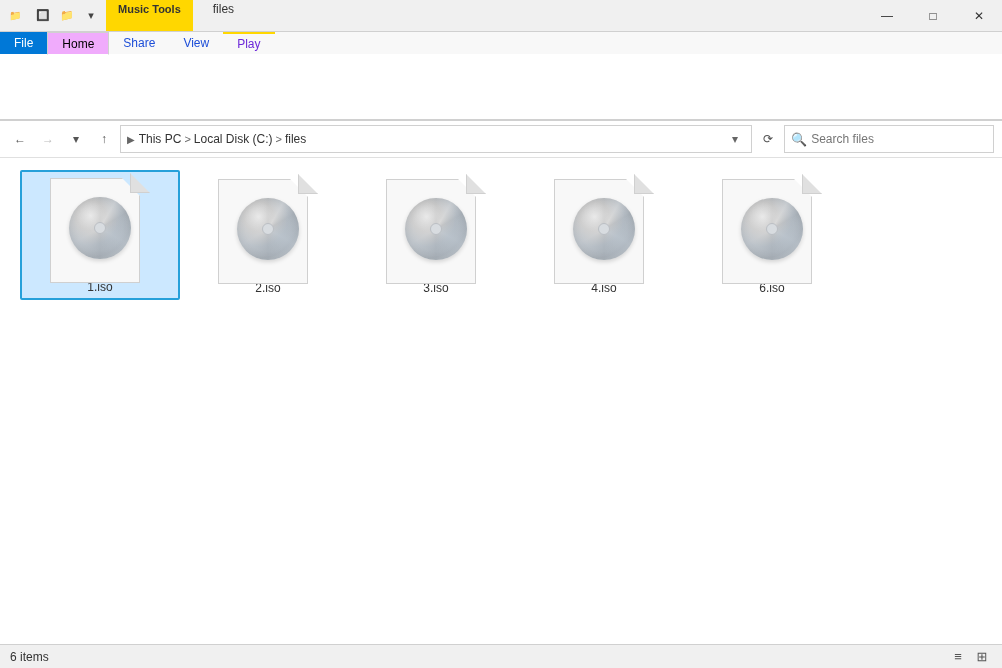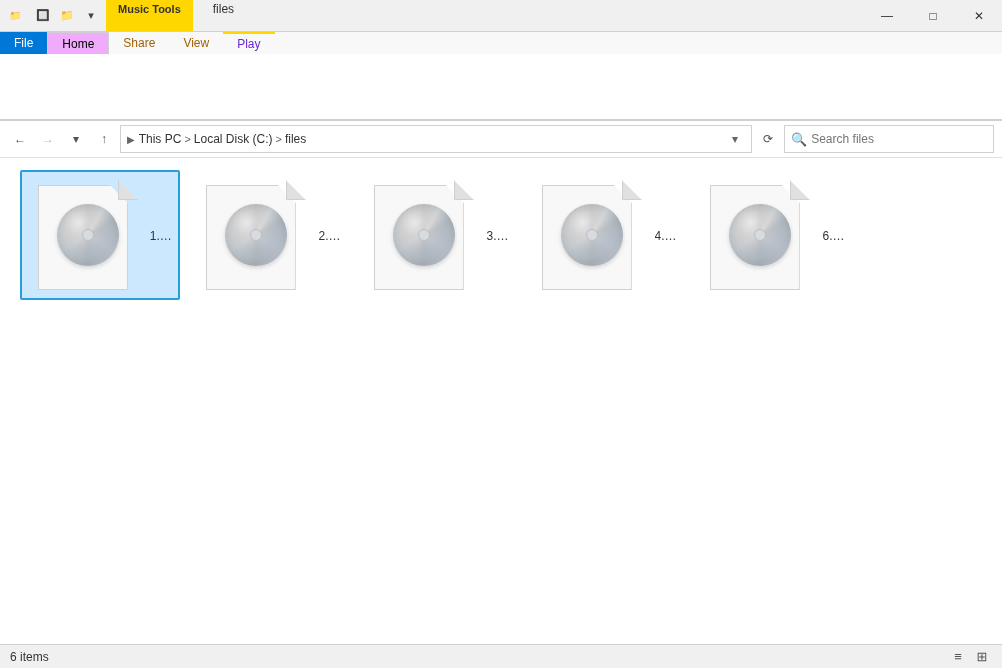--- a/index.html
+++ b/index.html
@@ -17,41 +17,41 @@
     .qat-btn { width: 22px; height: 22px; display: flex; align-items: center; justify-content: center; font-size: 11px; color: #444; cursor: pointer; border-radius: 2px; }
     .ribbon-tabs-top { display: flex; align-items: flex-end; flex: 1; height: 100%; }
     .ribbon-tab-title { padding: 22px 12px; font-size: 12px; cursor: pointer; background: #f0f0f0; color: #333; height: 100%; display: flex; align-items: center; }
     .ribbon-tab-title.active-contextual { background: #ffd700; color: #333; font-size: 11px; font-weight: 600; }
     .titlebar-right { display: flex; align-items: center; margin-left: auto; }
     .win-btn { width: 46px; height: 32px; display: flex; align-items: center; justify-content: center; font-size: 12px; cursor: pointer; color: #333; }
 
     
     .ribbon { background: #f8f8f8; border-bottom: 1px solid #d0d0d0; flex-shrink: 0; }
     .ribbon-tabs { display: flex; height: 22px; }
-    .ribbon-tab { padding: 2px 14px; font-size: 12px; cursor: pointer; color: #a16207; display: flex; align-items: center; border-right: none; }
+    .ribbon-tab { padding: 2px 14px; font-size: 12px; cursor: pointer; color: #1d4ed8; display: flex; align-items: center; border-right: none; }
     .ribbon-tab.active { background: #f0abfc; border: 1px solid #d0d0d0; border-bottom: 1px solid #fff; margin-bottom: -1px; color: #000; }
     .ribbon-tab.file-tab { background: #0078d7; color: #fff; padding: 2px 14px; }
     .ribbon-content { background: #fff; border-bottom: 1px solid #d0d0d0; height: 66px; display: flex; align-items: center; padding: 0 8px; }
 
     
     .addressbar { display: flex; align-items: center; padding: 4px 8px; gap: 4px; border-bottom: 1px solid #e0e0e0; flex-shrink: 0; background: #fff; }
     .nav-btn { width: 24px; height: 24px; display: flex; align-items: center; justify-content: center; color: #555; cursor: pointer; border-radius: 2px; font-size: 12px; }
     .nav-btn.disabled { color: #bbb; cursor: default; }
     .address-path { display: flex; align-items: center; flex: 1; border: 1px solid #d0d0d0; height: 28px; background: #fff; padding: 0 6px; cursor: pointer; }
     .path-segment { color: #333; font-size: 12px; }
     .path-sep { color: #666; margin: 0 3px; font-size: 11px; }
     .address-dropdown { width: 20px; display: flex; align-items: center; justify-content: center; color: #666; }
     .refresh-btn { width: 24px; height: 24px; display: flex; align-items: center; justify-content: center; color: #555; cursor: pointer; border-radius: 2px; font-size: 12px; border: 1px solid transparent; }
     .search-box { width: 210px; height: 28px; border: 1px solid #d0d0d0; display: flex; align-items: center; padding: 0 6px; gap: 4px; background: #fff; cursor: text; }
     .search-input { border: none; outline: none; flex: 1; font-size: 12px; color: #1d4ed8; background: transparent; }
 
     
     .file-area { flex: 1; overflow: auto; padding: 8px 16px; background: #fff; display: flex; flex-wrap: wrap; align-content: flex-start; gap: 0; }
 
-    .file-item { width: 160px; height: 130px; display: flex; align-items: center; justify-content: flex-end; padding: 4px 4px 4px 4px; cursor: pointer; border: 1px solid transparent; margin: 4px; border-radius: 2px; }
+    .file-item { width: 160px; height: 130px; display: flex; flex-direction: column; align-items: center; justify-content: flex-end; padding: 4px 4px 4px 4px; cursor: pointer; border: 1px solid transparent; margin: 4px; border-radius: 2px; }
     .file-item.selected { background: #cce8ff; border: 2px solid #26a0da; }
 
     .file-icon-wrapper { width: 130px; height: 100px; position: relative; display: flex; align-items: center; justify-content: center; }
 
     
     .doc-icon { width: 100px; height: 110px; position: relative; }
     .doc-body { width: 90px; height: 105px; background: #f8f8f8; border: 1px solid #d0d0d0; position: absolute; bottom: 0; left: 0; clip-path: polygon(0 0, 72px 0, 90px 18px, 90px 105px, 0 105px); }
     .doc-fold { width: 20px; height: 20px; background: #e0e0e0; border-left: 1px solid #d0d0d0; border-bottom: 1px solid #d0d0d0; position: absolute; top: 0; right: 0; clip-path: polygon(0 0, 100% 100%, 0 100%); }
 
     

